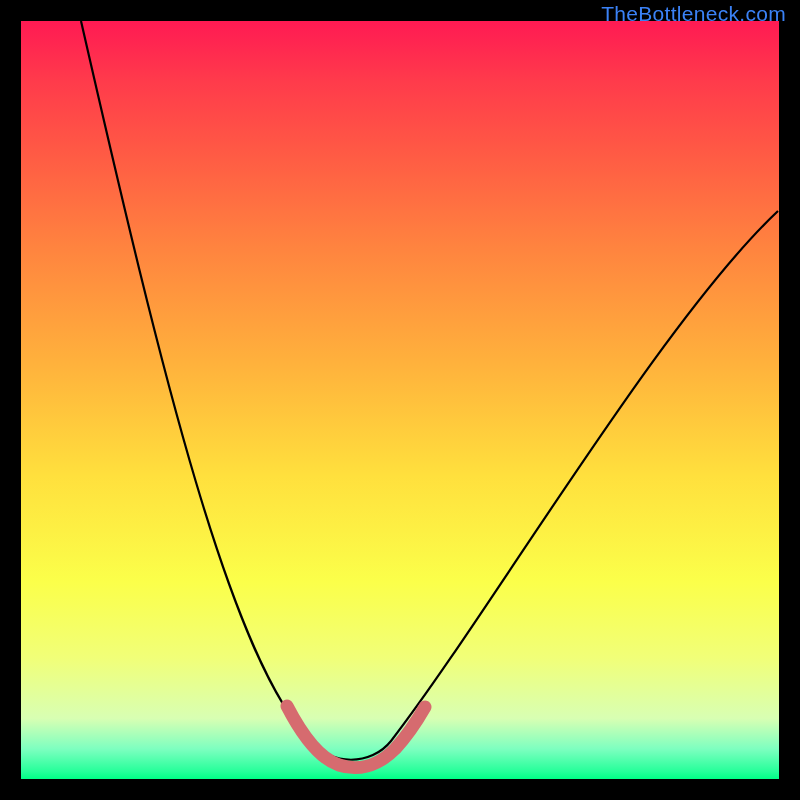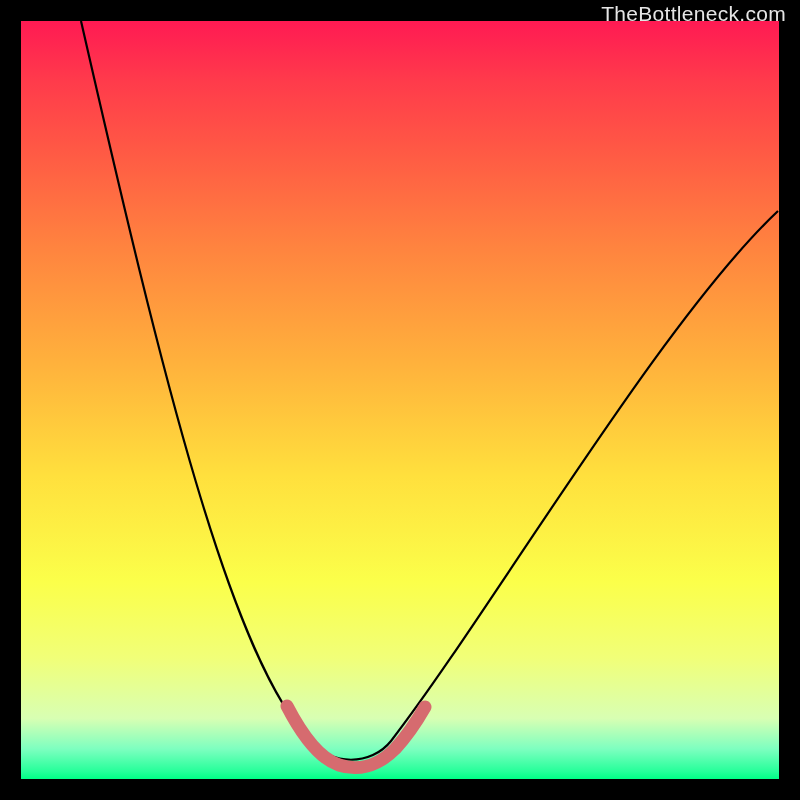--- a/index.html
+++ b/index.html
@@ -29,21 +29,21 @@
       #d8ffb3 92%,
       #7effc0 96%,
       #26ff9a 99%,
       #00ff86 100%
     );
   }
   .watermark {
     position: absolute;
     top: 2px;
     right: 14px;
-    color: #e5e5e5;
+    color: #3b82f6;
     font-size: 21px;
     letter-spacing: 0.3px;
     font-weight: 500;
   }
   svg.curve {
     position: absolute;
     left: 0;
     top: 0;
     width: 758px;
     height: 758px;

